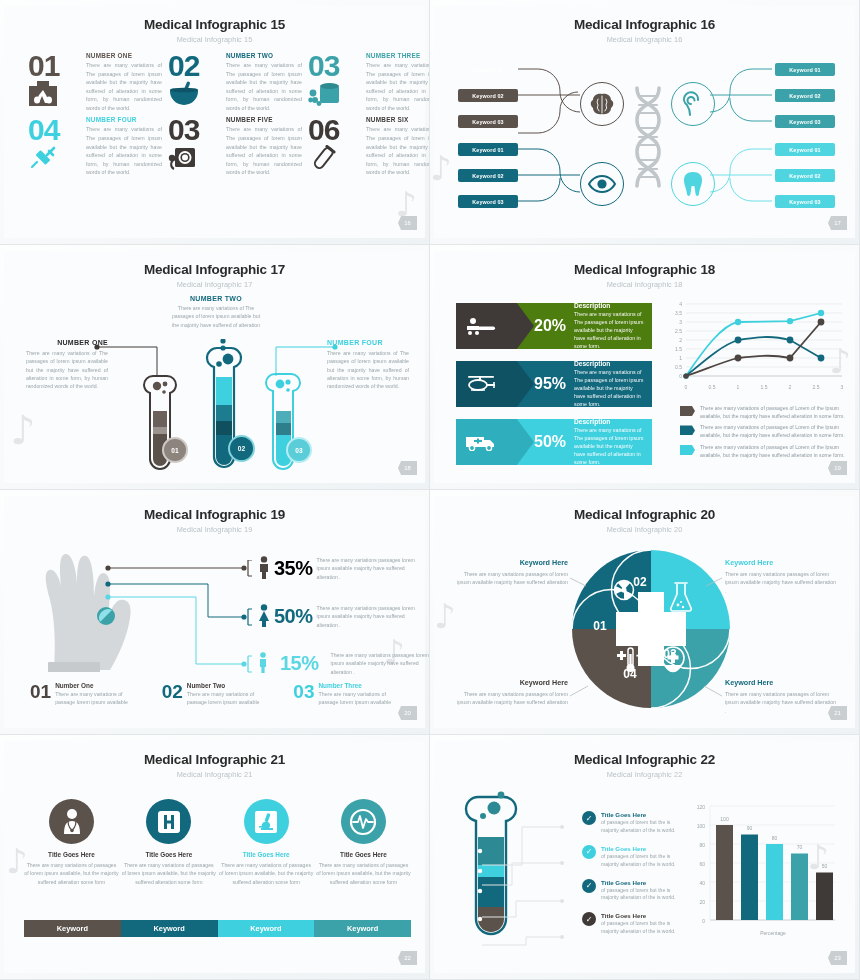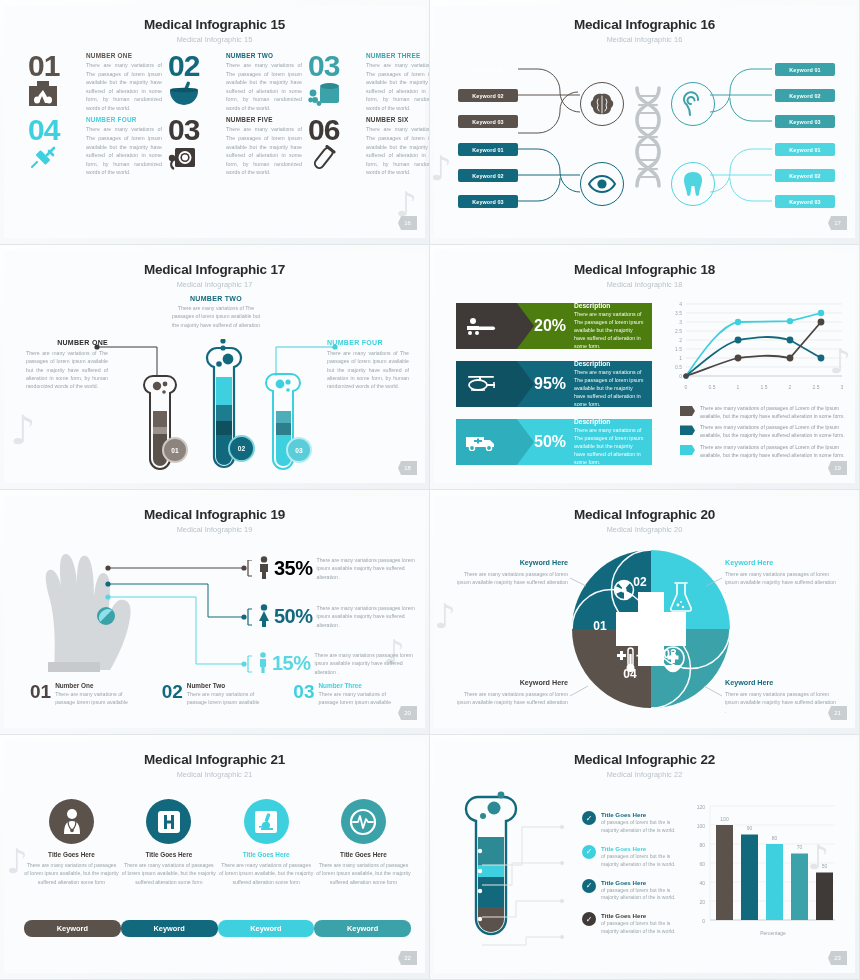--- a/index.html
+++ b/index.html
@@ -64,21 +64,21 @@
 
   
   .s20-kh{ font-size:7.2px; font-weight:bold; margin-bottom:3px;}
   .s20-kp{ font-size:5.2px; color:#9aa6ac; line-height:1.6;}
 
   
   .s21-col{ display:flex; flex-direction:column; align-items:center; width:95px;}
   .s21-circ{ width:45px;height:45px;border-radius:50%;display:flex;align-items:center;justify-content:center;}
   .s21-t{ font-size:6.4px; font-weight:bold; margin:7px 0 3px;}
   .s21-p{ font-size:5.2px; color:#9aa6ac; line-height:1.62; text-align:center;}
-  .s21-kw{ width:106px; height:17px; border-radius:8px; color:#fff; font-size:7.4px; font-weight:bold;
+  .s21-kw{ width:106px; height:17px; border-radius:0; color:#fff; font-size:7.4px; font-weight:bold;
      display:flex; align-items:center; justify-content:center;}
 
   
   .s22-t{ font-size:6.2px; font-weight:bold; margin-bottom:1px;}
   .s22-p{ font-size:5.1px; color:#9aa6ac; line-height:1.55; width:78px;}
   .chk{ width:14px;height:14px;border-radius:50%;display:flex;align-items:center;justify-content:center;
         color:#fff;font-size:8px;flex:0 0 auto;}
   .axl{ font-size:5px; fill:#9aa6ac; }
 </style>
 </head>
@@ -586,21 +586,21 @@
 
   <div style="position:absolute;top:108px;left:254px;display:flex;align-items:center;gap:4px;">
     <svg width="12" height="24" viewBox="0 0 12 24">
             <circle cx="6" cy="3.4" r="3.2" fill="#12687d"></circle>
             <path d="M6 7 L11 17 H8 V23 H4 V17 H1 Z" fill="#12687d"></path>
           </svg>
     <div class="s19-pct" style="color:#12687d">50%</div>
     <div class="s19-tx">There are many variations passages lorem ipsum available  majority have suffered alteration .</div>
   </div>
 
-  <div style="position:absolute;top:155px;left:254px;display:flex;align-items:center;gap:4px;">
+  <div style="position:absolute;top:155px;left:254px;display:flex;align-items:center;gap:12px;">
     <svg width="10" height="22" viewBox="0 0 10 22">
             <circle cx="5" cy="3" r="2.8" fill="#5ad7e3"></circle>
             <path d="M2 7 H8 V15 H6.6 V21 H3.4 V15 H2 Z" fill="#5ad7e3"></path>
           </svg>
     <div class="s19-pct" style="color:#5ad7e3">15%</div>
     <div class="s19-tx">There are many variations passages lorem ipsum available  majority have suffered alteration .</div>
   </div>
 
   <div style="position:absolute;bottom:22px;left:26px;right:18px;display:flex;gap:18px;">
     <div style="display:flex;gap:4px;flex:1;">

